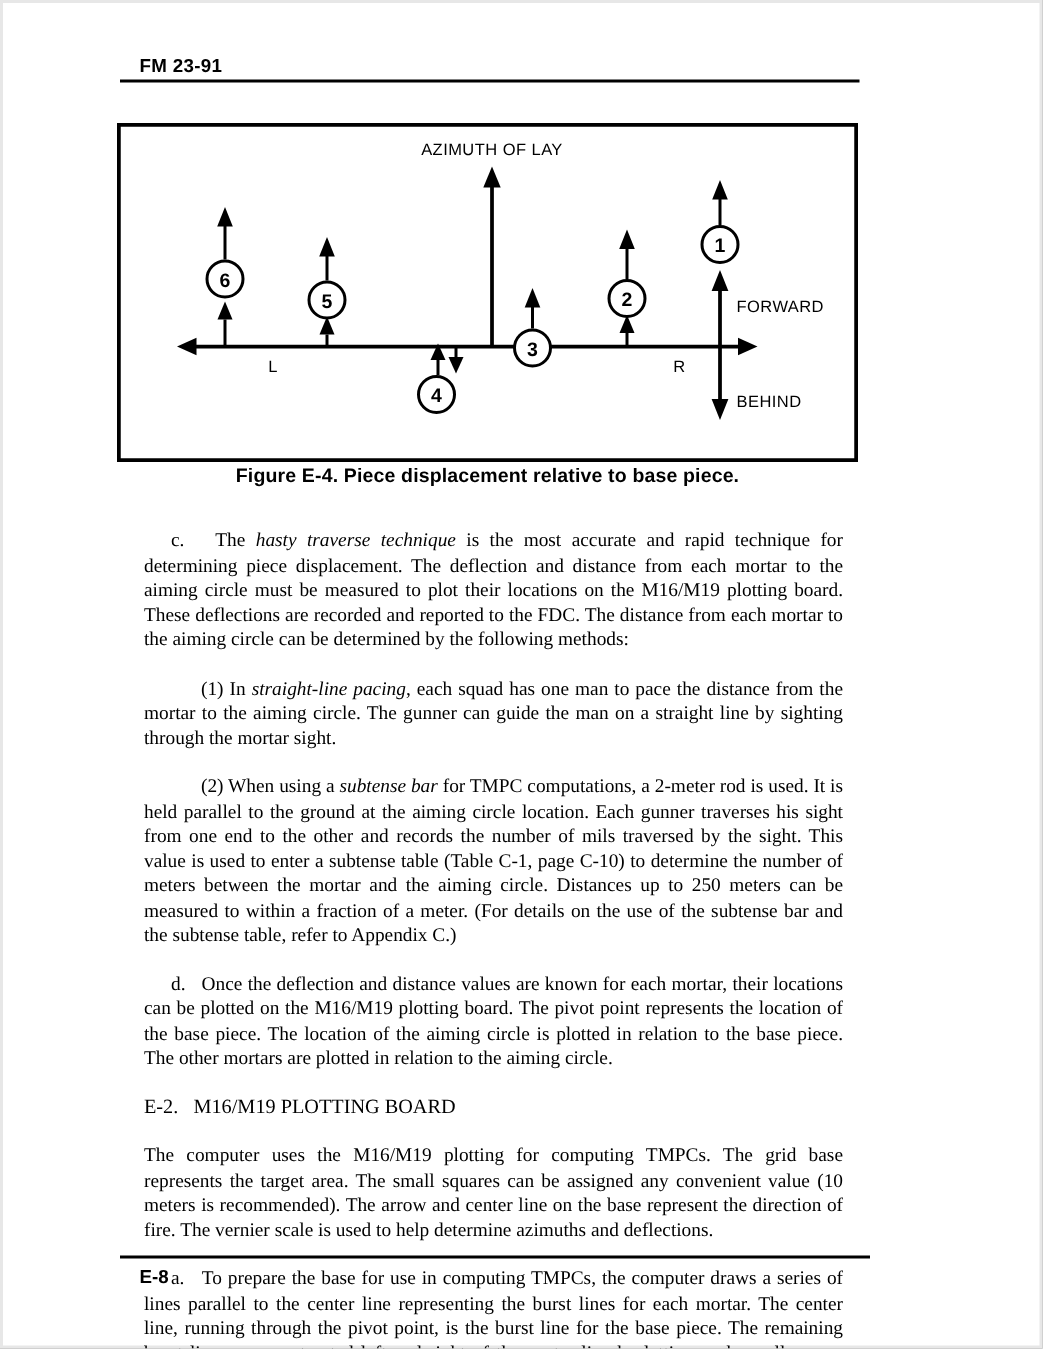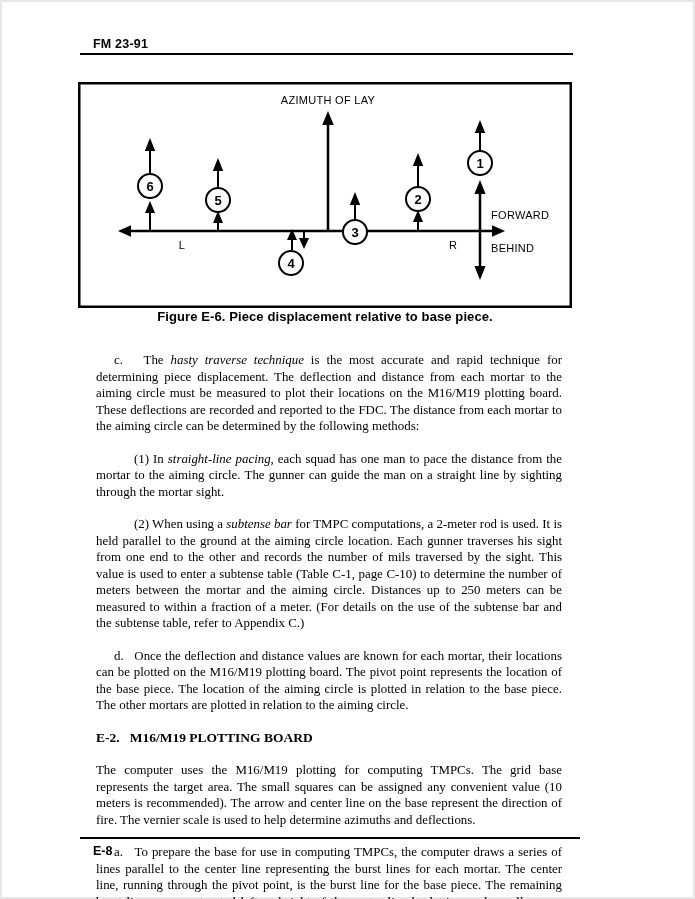--- a/index.html
+++ b/index.html
@@ -51,21 +51,21 @@
   #bodytext {
     position: absolute; left: 80px; top: 336px; width: 498px;
     font-size: 12.9px; line-height: 16.5px;
     text-align: justify;
   }
   #bodytext p { margin: 16px; }
   .ind-s { text-indent: 18px; }
   .ind-l { text-indent: 38px; }
   #sect-heading {
     margin-top: 10px !important;
-    font-weight: bold; font-size: 13.5px;
+    font-weight: normal; font-size: 13.5px;
     text-align: left;
   }
 </style>
 </head>
 <body>
 
 <div id="page">
 
   <div id="hdr-label" class="sans">FM 23-91</div>
   <div id="hdr-rule"></div>
@@ -137,27 +137,27 @@
     </svg>
 
     <div class="circle" style="left:389px; top:68px;">1</div>
     <div class="circle" style="left:327px; top:104px;">2</div>
     <div class="circle" style="left:264px; top:137px;">3</div>
     <div class="circle" style="left:200px; top:168px;">4</div>
     <div class="circle" style="left:127px; top:105px;">5</div>
     <div class="circle" style="left:59px;  top:91px;">6</div>
 
     <div class="fig-label centered" style="left:150px; top:12px; width:200px;">AZIMUTH OF LAY</div>
-    <div class="fig-label" style="left:413px; top:117px;margin-top:10px;">FORWARD</div>
-    <div class="fig-label" style="left:413px; top:160px;">BEHIND</div>
+    <div class="fig-label" style="left:413px; top:117px;">FORWARD</div>
+    <div class="fig-label" style="left:413px; top:180px;">BEHIND</div>
     <div class="fig-label centered" style="left:94px; top:157px; width:20px;">L</div>
     <div class="fig-label centered" style="left:365px; top:157px; width:20px;">R</div>
   </div>
 
-  <div id="caption">Figure E-6.  Piece displacement relative to base piece.</div>
+  <div id="caption">Figure E-4.  Piece displacement relative to base piece.</div>
 
   <div id="bodytext">
     <p class="ind-s">c.&nbsp;&nbsp; The <i>hasty traverse technique</i> is the most accurate and rapid technique for determining piece displacement.  The deflection and distance from each mortar to the aiming circle must be measured to plot their locations on the M16/M19 plotting board.  These deflections are recorded and reported to the FDC. The distance from each mortar to the aiming circle can be determined by the following methods:</p>
     <p class="ind-l">(1)  In <i>straight-line pacing</i>, each squad has one man to pace the distance from the mortar to the aiming circle.  The gunner can guide the man on a straight line by sighting through the mortar sight.</p>
     <p class="ind-l">(2)  When using a <i>subtense bar</i> for TMPC computations, a 2-meter rod is used.  It is held parallel to the ground at the aiming circle location.  Each gunner traverses his sight from one end to the other and records the number of mils traversed by the sight.  This value is used to enter a subtense table (Table C-1, page C-10) to determine the number of meters between the mortar and the aiming circle.  Distances up to 250 meters can be measured to within a fraction of a meter.  (For details on the use of the subtense bar and the subtense table, refer to Appendix C.)</p>
     <p class="ind-s">d.&nbsp;&nbsp; Once the deflection and distance values are known for each mortar, their locations can be plotted on the M16/M19 plotting board.  The pivot point represents the location of the base piece.  The location of the aiming circle is plotted in relation to the base piece.  The other mortars are plotted in relation to the aiming circle.</p>
     <p id="sect-heading">E-2.&nbsp;&nbsp;&nbsp;M16/M19 PLOTTING BOARD</p>
     <p>The computer uses the M16/M19 plotting for computing TMPCs.  The grid base represents the target area.  The small squares can be assigned any convenient value (10 meters is recommended).  The arrow and center line on the base represent the direction of fire.  The vernier scale is used to help determine azimuths and deflections.</p>
     <p class="ind-s">a.&nbsp;&nbsp; To prepare the base for use in computing TMPCs, the computer draws a series of lines parallel to the center line representing the burst lines for each mortar.  The center line, running through the pivot point, is the burst line for the base piece.  The remaining burst lines are constructed left and right of the center line by letting each small square equal 10</p>
   </div>

